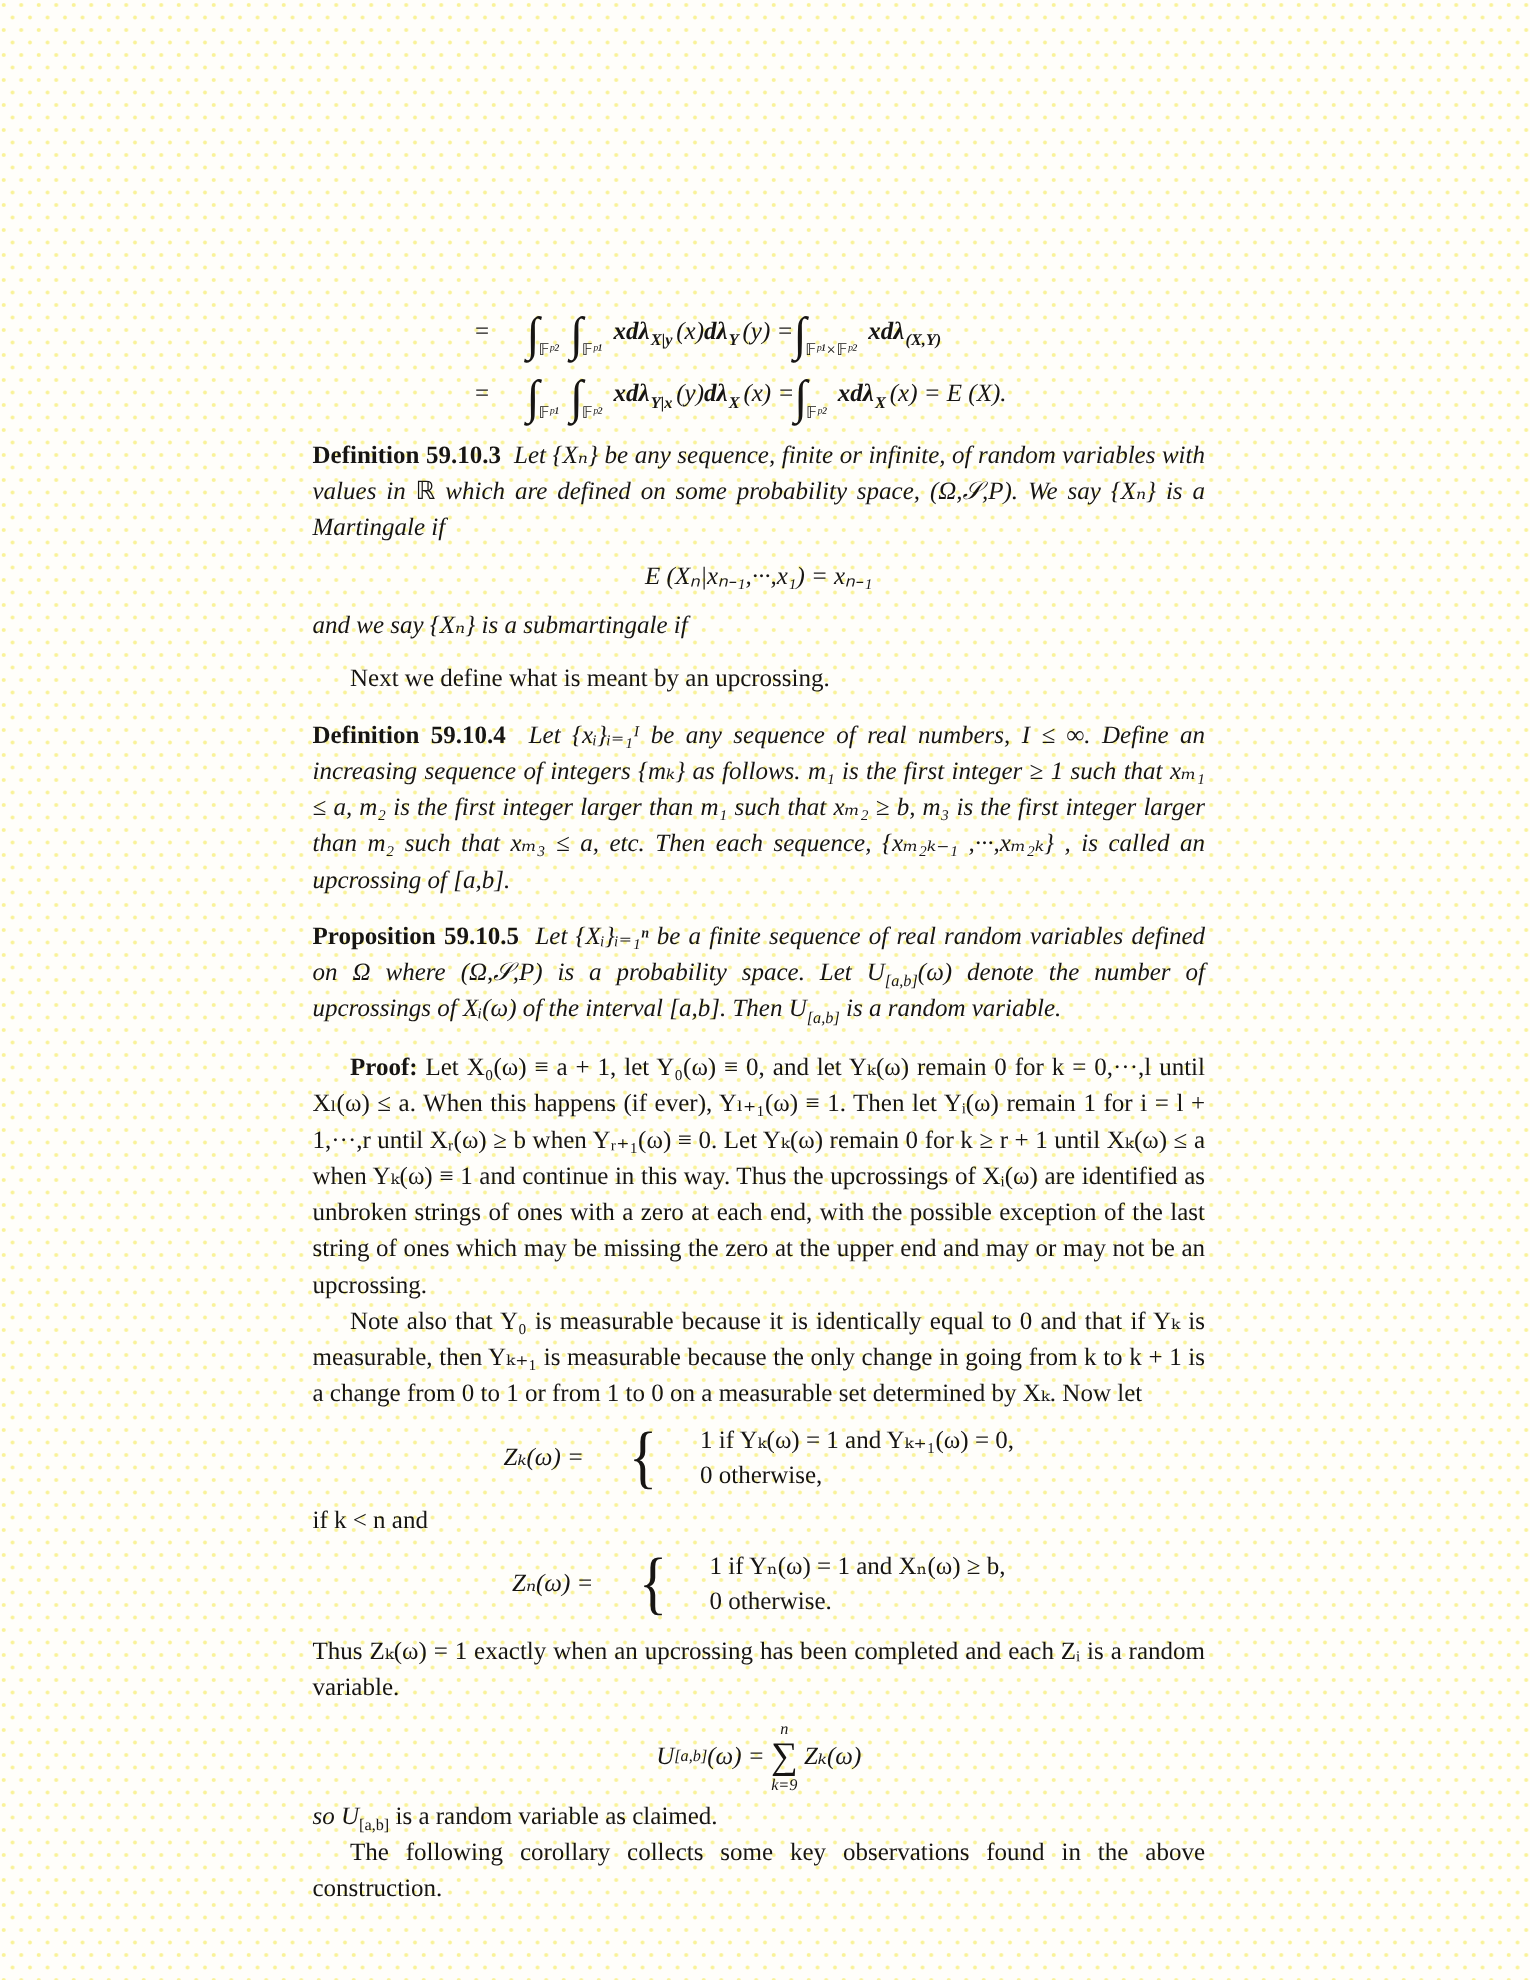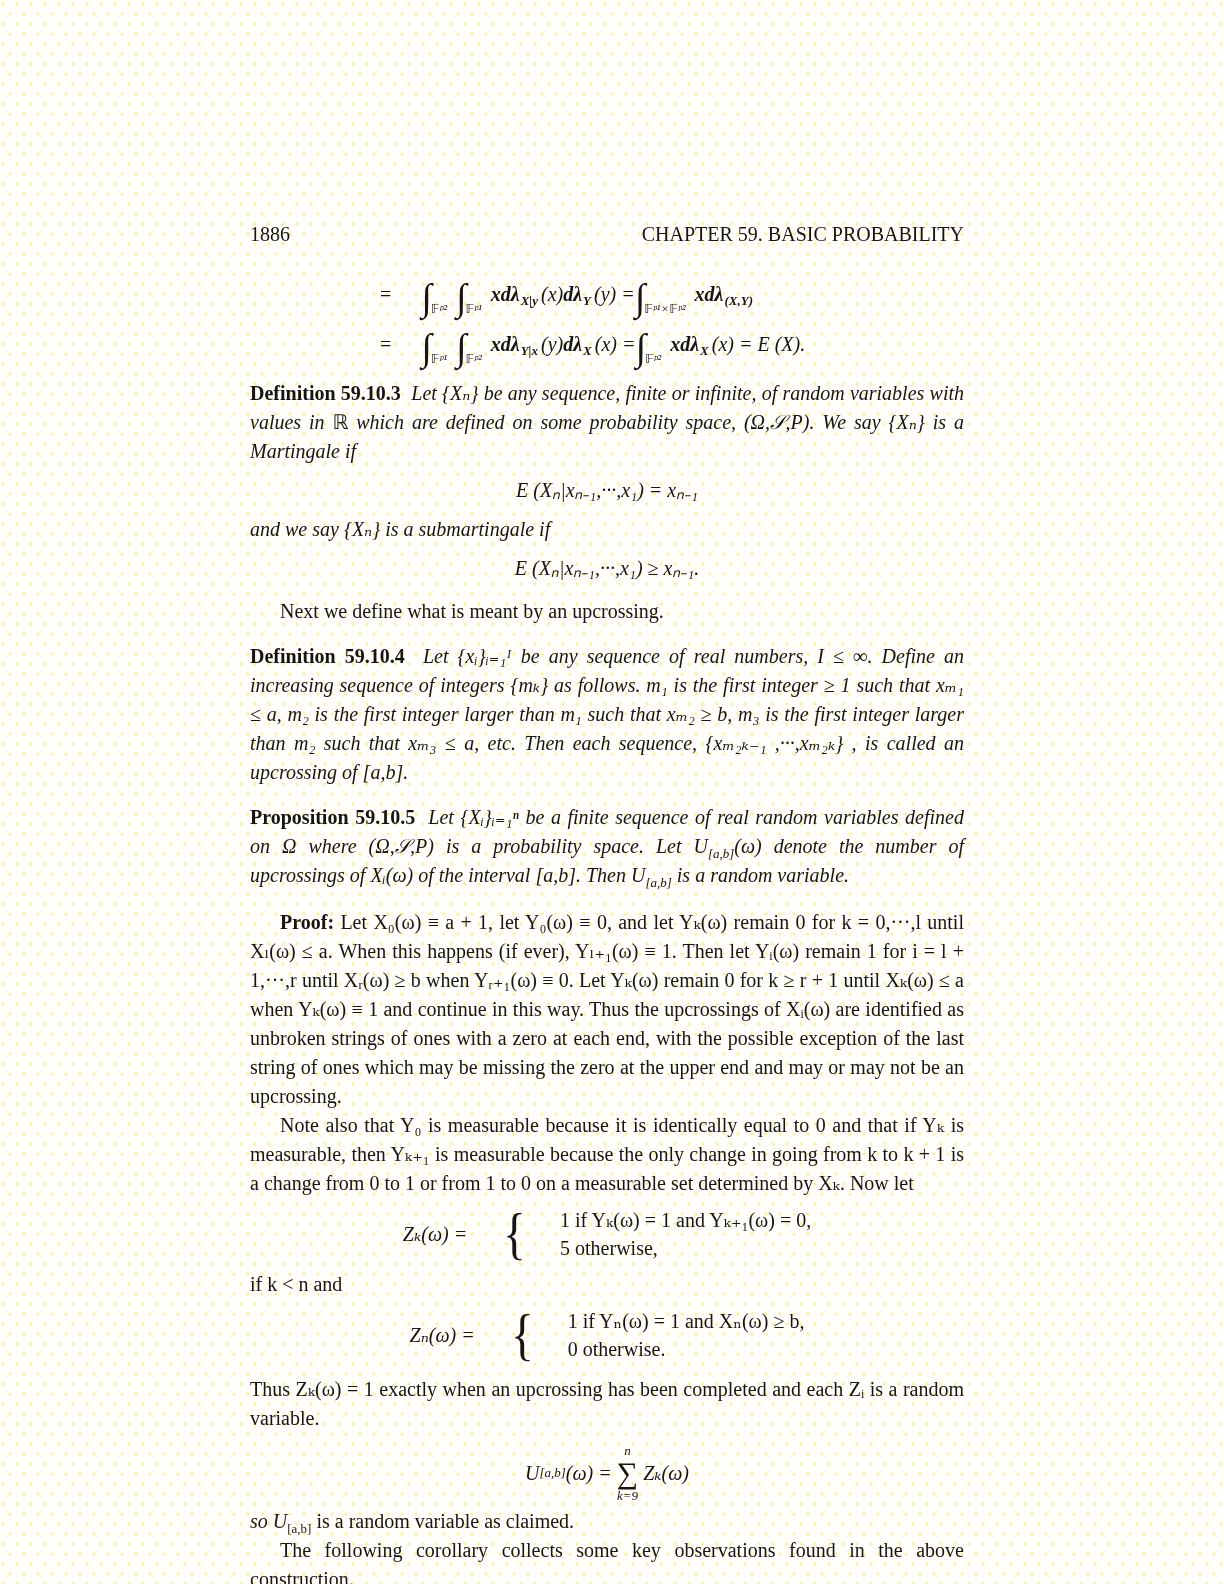--- a/index.html
+++ b/index.html
@@ -48,24 +48,20 @@
   .sumg{font-size:30px;line-height:30px;font-style:normal;}
   sub{font-size:13px;line-height:0;}
 
   .mt10{margin-top:10px;} .mt14{margin-top:14px;} .mt16{margin-top:16px;} .mt18{margin-top:18px;} .mt4{margin-top:12px;}
 </style>
 </head>
 <body>
 
 <div class="content">
 
-  <div class="pgheader">
-    <span>1886</span>
-    <span>CHAPTER 59.  BASIC PROBABILITY</span>
-  </div>
 
   <div class="eqblock">
     <div class="eqrow">
       <span class="rel">=</span>
       <span class="intu">
           <span class="intg">∫</span>
           <span class="isub">𝔽ᵖ²</span>
         </span>
       <span class="intu">
           <span class="intg">∫</span>
@@ -110,38 +106,37 @@
         <span>(x) = E (X).</span>
     </div>
   </div>
 
   <p class="mt10"><b>Definition 59.10.3</b><span class="ital">&nbsp; <span>Let {Xₙ} be any sequence, finite or infinite, of random variables with values in ℝ which are defined on some probability space, (Ω,𝒮,P).  We say {Xₙ} is a Martingale if</span></span></p>
 
   <div class="mathline">E (Xₙ|xₙ₋₁,···,x₁) = xₙ₋₁</div>
 
   <p class="ital">and we say {Xₙ} is a submartingale if</p>
 
-  <div class="mathline">E (Xₙ|xₙ₋₁,···,x₁) ≥ xₙ₋₁.</div>
 
   <p class="ind mt14">Next we define what is meant by an upcrossing.</p>
 
   <p class="mt16"><b>Definition 59.10.4</b><span class="ital">&nbsp; <span>Let {xᵢ}ᵢ₌₁ᴵ be any sequence of real numbers, I ≤ ∞. Define an increasing sequence of integers {mₖ} as follows. m₁ is the first integer ≥ 1 such that xₘ₁ ≤ a, m₂ is the first integer larger than m₁ such that xₘ₂ ≥ b, m₃ is the first integer larger than m₂ such that xₘ₃ ≤ a, etc. Then each sequence, {xₘ₂ₖ₋₁ ,···,xₘ₂ₖ} , is called an upcrossing of [a,b].</span></span></p>
 
   <p class="mt16"><b>Proposition 59.10.5</b><span class="ital">&nbsp; <span>Let {Xᵢ}ᵢ₌₁ⁿ be a finite sequence of real random variables defined on Ω where (Ω,𝒮,P) is a probability space. Let U</span><sub>[a,b]</sub><span>(ω) denote the number of upcrossings of Xᵢ(ω) of the interval [a,b]. Then U</span><sub>[a,b]</sub><span> is a random variable.</span></span></p>
 
   <p class="ind mt18"><b>Proof:</b><span> Let X₀(ω) ≡ a + 1, let Y₀(ω) ≡ 0, and let Yₖ(ω) remain 0 for k = 0,···,l until Xₗ(ω) ≤ a.  When this happens (if ever), Yₗ₊₁(ω) ≡ 1.  Then let Yᵢ(ω) remain 1 for i = l + 1,···,r until Xᵣ(ω) ≥ b when Yᵣ₊₁(ω) ≡ 0.  Let Yₖ(ω) remain 0 for k ≥ r + 1 until Xₖ(ω) ≤ a when Yₖ(ω) ≡ 1 and continue in this way.  Thus the upcrossings of Xᵢ(ω) are identified as unbroken strings of ones with a zero at each end, with the possible exception of the last string of ones which may be missing the zero at the upper end and may or may not be an upcrossing.</span></p>
 
   <p class="ind">Note also that Y₀ is measurable because it is identically equal to 0 and that if Yₖ is measurable, then Yₖ₊₁ is measurable because the only change in going from k to k + 1 is a change from 0 to 1 or from 1 to 0 on a measurable set determined by Xₖ. Now let</p>
 
   <div class="cases">
     <span class="lhs">Zₖ(ω) =</span>
     <span class="brace">{</span>
     <span class="caselines">
       <span>1 if Yₖ(ω) = 1 and Yₖ₊₁(ω) = 0,</span>
-      <span>5 otherwise,</span>
+      <span>0 otherwise,</span>
     </span>
   </div>
 
   <p>if k &lt; n and</p>
 
   <div class="cases">
     <span class="lhs">Zₙ(ω) =</span>
     <span class="brace">{</span>
     <span class="caselines">
       <span>1 if Yₙ(ω) = 1 and Xₙ(ω) ≥ b,</span>

